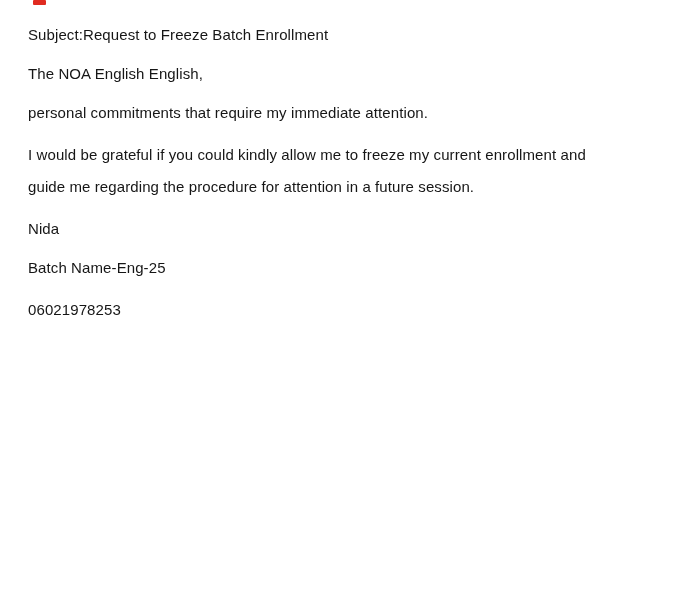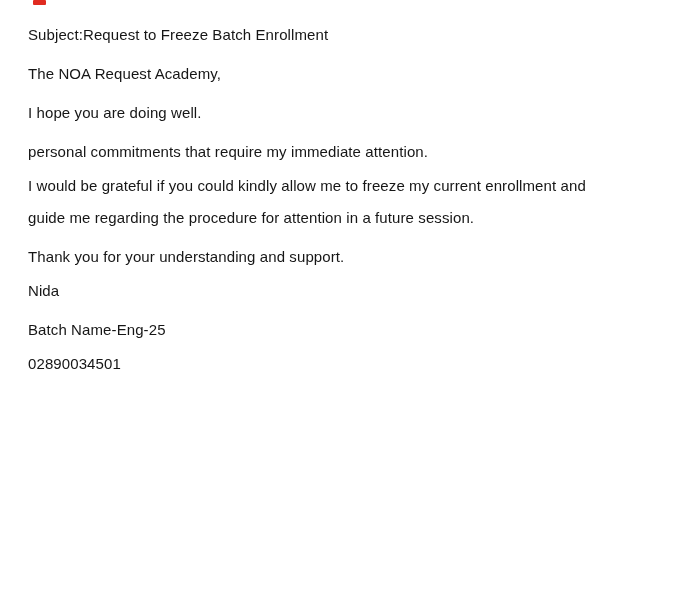--- a/index.html
+++ b/index.html
@@ -34,54 +34,48 @@
     margin: 7px 0 0 0;
     padding: 0;
     font-size: 15px;
     line-height: 32px;
     letter-spacing: 0.1px;
   }
   .letter p.para:first-child {
     margin-top: 0;
   }
   .letter p.para.tight {
-    margin-top: 2px;
+    margin-top: 10px;
   }
   .letter .line {
     display: block;
     white-space: nowrap;
   }
 </style>
 </head>
 <body style="background: rgb(255, 255, 255); color: rgb(22, 22, 22);">
 
 <div class="red-mark" style="background: rgb(224, 43, 32);"></div>
 
 <div class="letter" id="letter">
     <p class="para">
       <span class="line">Subject:Request to Freeze Batch Enrollment</span>
     </p>
     <p class="para">
-      <span class="line">The NOA Request Academy,</span>
-    </p>
-    <p class="para">
-      <span class="line">I hope you are doing well.</span>
+      <span class="line">The NOA English English,</span>
     </p>
     <p class="para">
       <span class="line">personal commitments that require my immediate attention.</span>
     </p>
     <p class="para tight">
       <span class="line">I would be grateful if you could kindly allow me to freeze my current enrollment and</span>
       <span class="line">guide me regarding the procedure for attention in a future session.</span>
     </p>
-    <p class="para">
-      <span class="line">Thank you for your understanding and support.</span>
-    </p>
     <p class="para tight">
       <span class="line">Nida</span>
     </p>
     <p class="para">
       <span class="line">Batch Name-Eng-25</span>
     </p>
     <p class="para tight">
-      <span class="line">02890034501</span>
+      <span class="line">06021978253</span>
     </p>
   </div>
 
 </body></html>

